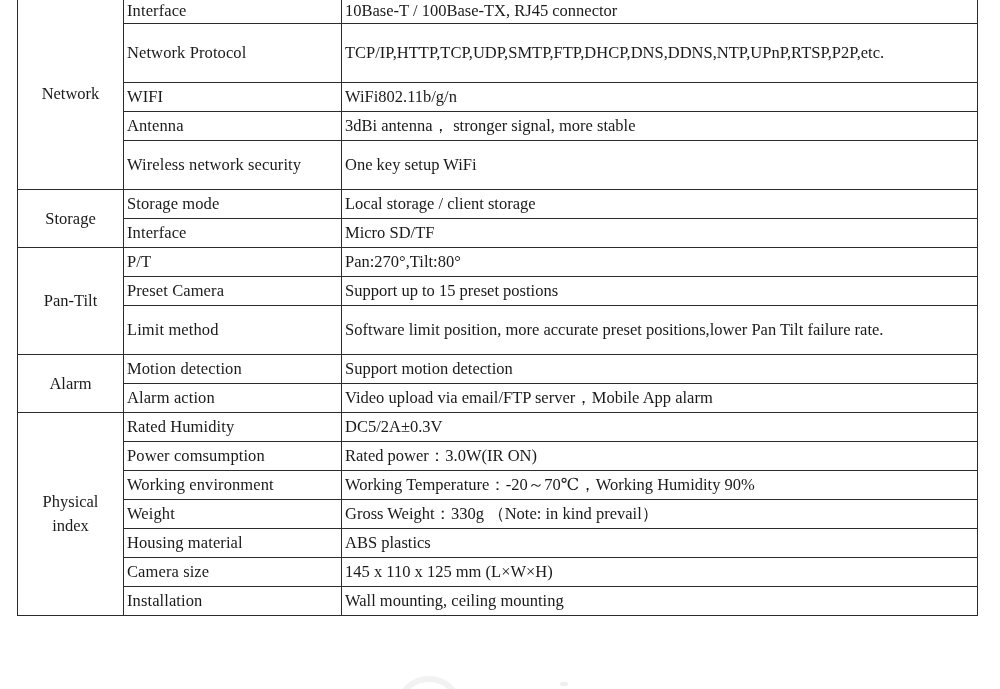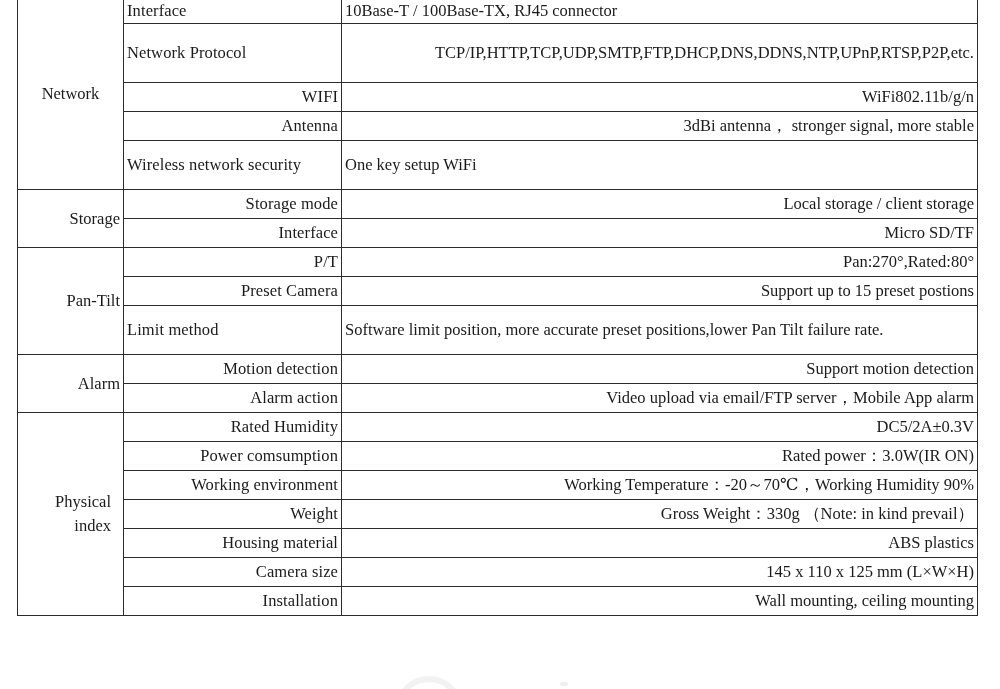--- a/index.html
+++ b/index.html
@@ -6,21 +6,21 @@
   body { width: 1000px; height: 689px; position: relative; overflow: hidden;
          font-family: "Liberation Serif", "DejaVu Serif", serif; color: #1a1a1a; }
   table.spec { position: absolute; left: 17px; top: -2px; width: 961px;
                border-collapse: collapse; table-layout: fixed; }
   table.spec td { border: 1.5px solid #2b2b2b; padding: 0 3px; vertical-align: middle;
                   font-size: 16.5px; line-height: 24px; }
   td.cat { width: 99px; text-align: center; font-weight: normal; font-size: 17.5px;
            line-height: 26px; padding: 0; }
   td.key { width: 211px; font-weight: normal; font-size: 16px; letter-spacing: 0.1px; }
   td.val { }
-  tr.h30 td { height: 28px; text-align: right; }
+  tr.h30 td { height: 28px; }
   tr.h50 td { height: 48px; }
   tr.h60 td { height: 58px; }
   tr.h26 td { height: 24px; }
   .watermark { position: absolute; left: 395px; top: 676px; width: 56px; height: 56px;
                border-radius: 50%; border: 6px solid #f2f2f2; }
   .watermark2 { position: absolute; left: 560px; top: 682px; width: 8px; height: 4px;
                 background: #efefef; border-radius: 2px; }
 </style>
 </head>
 <body>
@@ -28,21 +28,21 @@
 <table class="spec">
   <tbody>
 
     <tr class="h26">
       <td class="cat" rowspan="5">Network</td>
       <td class="key">Interface</td>
       <td class="val">10Base-T / 100Base-TX, RJ45 connector</td>
     </tr>
     <tr class="h60">
       <td class="key">Network Protocol</td>
-      <td class="val" style="word-break:break-all;text-align:right;">TCP/IP,HTTP,TCP,UDP,SMTP,FTP,DHCP,DNS,DDNS,NTP,UPnP,RTSP,P2P,etc.</td>
+      <td class="val" style="word-break:break-all;">TCP/IP,HTTP,TCP,UDP,SMTP,FTP,DHCP,DNS,DDNS,NTP,UPnP,RTSP,P2P,etc.</td>
     </tr>
     <tr class="h30">
       <td class="key">WIFI</td>
       <td class="val">WiFi802.11b/g/n</td>
     </tr>
     <tr class="h30">
       <td class="key">Antenna</td>
       <td class="val">3dBi antenna， stronger signal, more stable</td>
     </tr>
     <tr class="h50">
@@ -56,21 +56,21 @@
       <td class="val">Local storage / client storage</td>
     </tr>
     <tr class="h30">
       <td class="key">Interface</td>
       <td class="val">Micro SD/TF</td>
     </tr>
 
     <tr class="h30">
       <td class="cat" rowspan="3">Pan-Tilt</td>
       <td class="key">P/T</td>
-      <td class="val">Pan:270°,Rated:80°</td>
+      <td class="val">Pan:270°,Tilt:80°</td>
     </tr>
     <tr class="h30">
       <td class="key">Preset Camera</td>
       <td class="val">Support up to 15 preset postions</td>
     </tr>
     <tr class="h50">
       <td class="key">Limit method</td>
       <td class="val">Software limit position, more accurate preset positions,lower Pan Tilt failure rate.</td>
     </tr>
 

